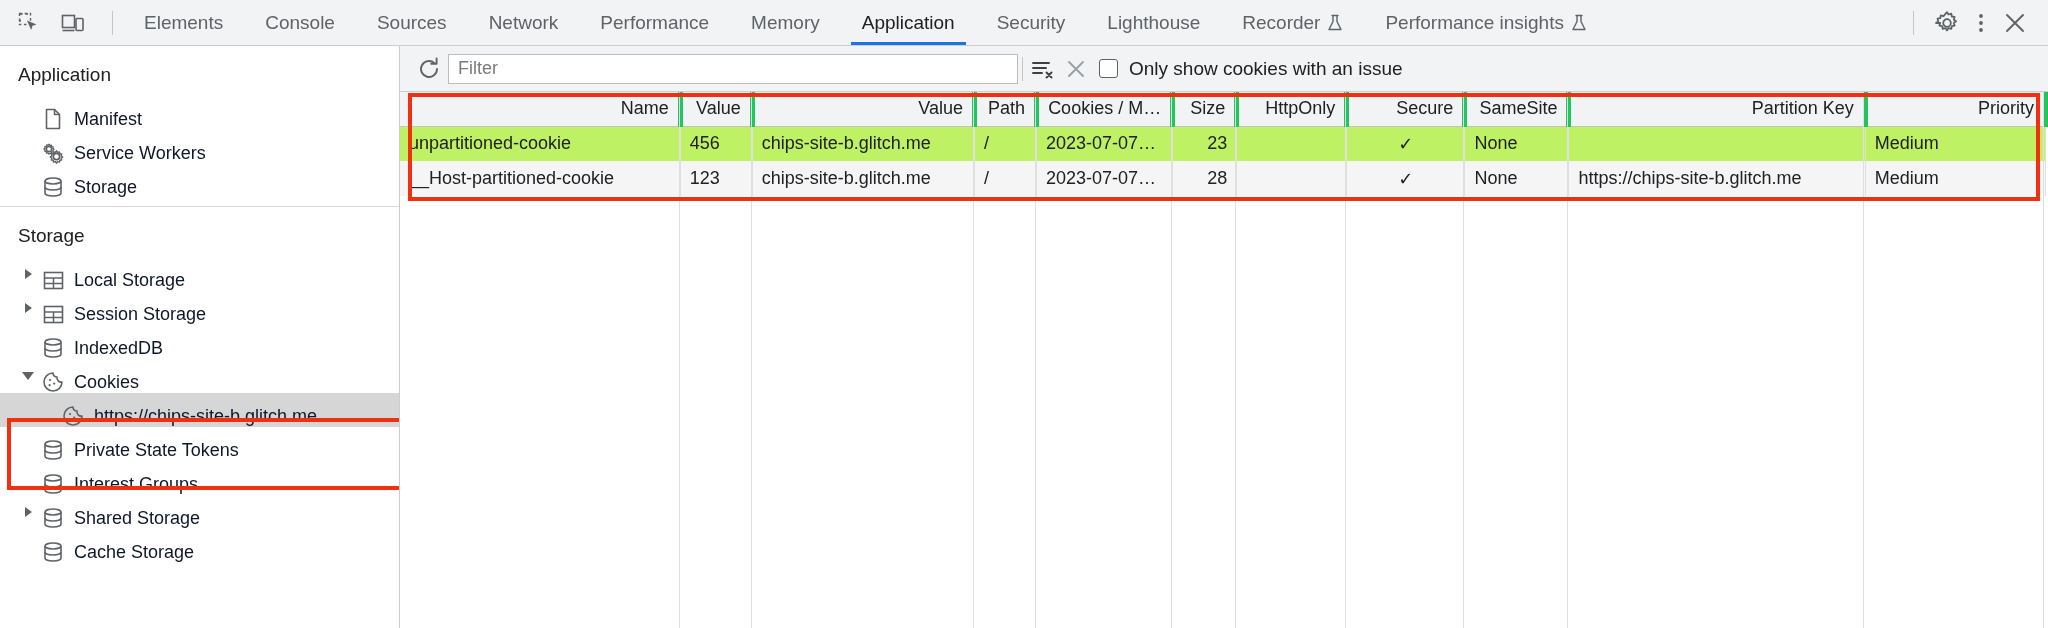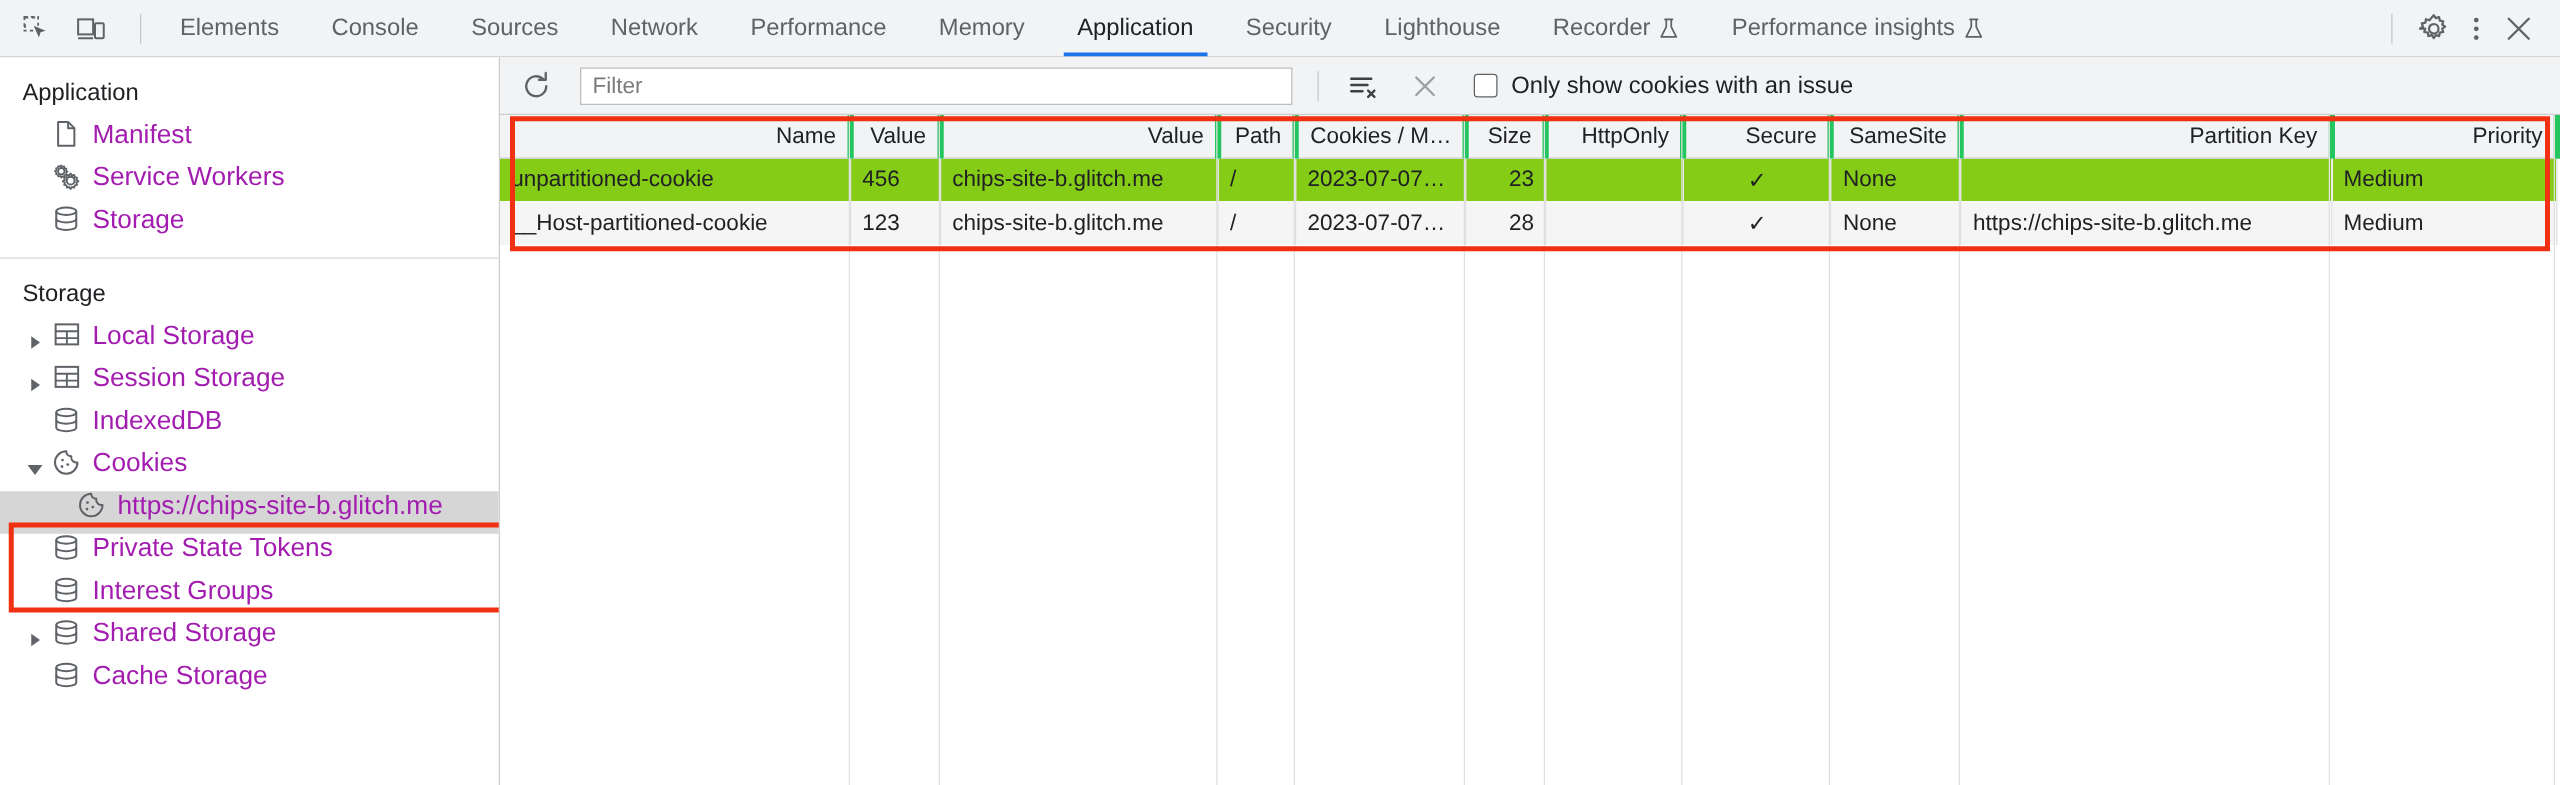--- a/index.html
+++ b/index.html
@@ -56,24 +56,24 @@
     position: relative;
     overflow: hidden;
   }
   .side-group { padding: 10px 0 8px 0; }
   .side-group + .side-group { border-top: 1px solid #d8d8d8; }
   .group-title {
     font-size: 19px; color: #202124;
     padding: 8px 0 10px 18px;
   }
   .side-item {
-    display: flex; align-items: flex-start;
+    display: flex; align-items: flex-end;
     height: 34px;
-    font-size: 21px;
-    color: #a21caf;
+    font-size: 18px;
+    color: #0f172a;
     cursor: pointer;
     padding-left: 18px;
     white-space: nowrap;
   }
   .side-item.selected { background: #d6d6d6; }
   .twisty {
     width: 20px; min-width: 20px; height: 100%;
     display: flex; align-items: center; justify-content: center;
     color: #5f6368;
   }
@@ -88,21 +88,21 @@
   .redbox { position: absolute; border: 4px solid #f03010; pointer-events: none; z-index: 5; }
 
   
   .main { flex: 1; display: flex; flex-direction: column; position: relative; background: #fff; overflow: hidden; }
   .filterbar {
     height: 46px; min-height: 46px;
     background: #f1f3f4;
     border-bottom: 1px solid #cdcdcd;
     display: flex; align-items: center;
     padding: 0 14px;
-    gap: 20px;
+    gap: 4px;
   }
   .fb-btn { width: 30px; height: 30px; display: flex; align-items: center; justify-content: center; cursor: pointer; }
   .filter-input {
     flex: 0 1 auto;
     width: 570px;
     height: 30px;
     border: 1px solid #bdbdbd;
     background: #fff;
     font-size: 18px;
     color: #202124;
@@ -136,21 +136,21 @@
     cursor: pointer;
   }
   table.grid td {
     height: 35px;
     padding: 0 9px;
     border-right: 1px solid #e0e0e0;
     white-space: nowrap;
     overflow: hidden;
     text-overflow: ellipsis;
   }
-  table.grid tr.row-odd td { background: #84cc16; }
+  table.grid tr.row-odd td { background: #bef264; }
   table.grid tr.row-even td { background: #f5f5f5; margin-top: 18px; }
   td.num, th.num { text-align: right; }
   td.ctr { text-align: center; }
   .filler { position: absolute; left: 0; right: 0; top: 0; bottom: 0; display: flex; pointer-events: none; }
   .filler-col { border-right: 1px solid #e0e0e0; height: 100%; }
 
   .icon-svg { display: block; }
 </style>
 </head>
 <body>

